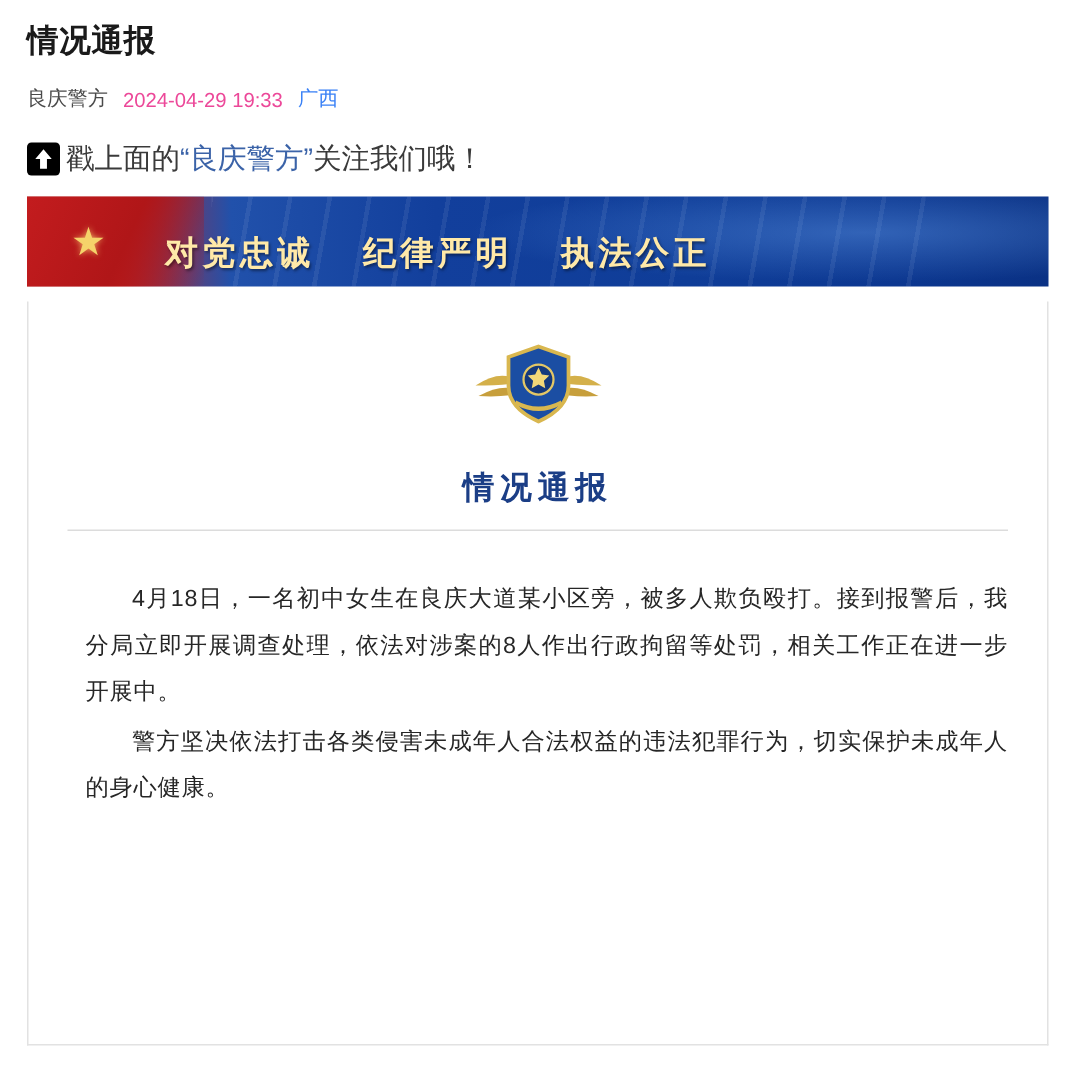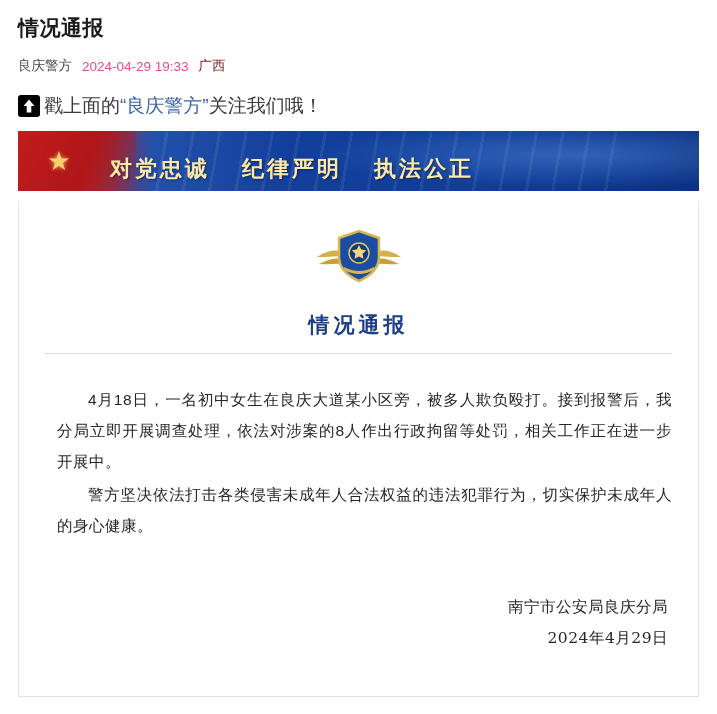--- a/index.html
+++ b/index.html
@@ -42,21 +42,21 @@
     font-size: 13.5px;
     margin-bottom: 18px;
   }
   .meta-source {
     color: #4a4a4a;
   }
   .meta-date {
     color: #ec4899;
   }
   .meta-location {
-    color: #7f1d1d;
+    color: #3b82f6;
   }
 
   
   .follow-row {
     display: flex;
     align-items: center;
     padding: 0 18px;
     margin-bottom: 12px;
     font-size: 19px;
     color: #3a3a3a;
@@ -259,19 +259,15 @@
         </svg>
       </div>
     </div>
 
     <div class="notice-title">情况通报</div>
     <div class="rule"></div>
 
     <p class="body-p">4月18日，一名初中女生在良庆大道某小区旁，被多人欺负殴打。接到报警后，我分局立即开展调查处理，依法对涉案的8人作出行政拘留等处罚，相关工作正在进一步开展中。</p>
     <p class="body-p">警方坚决依法打击各类侵害未成年人合法权益的违法犯罪行为，切实保护未成年人的身心健康。</p>
 
-    <div class="sign-block">
-      <div>南宁市公安局良庆分局</div>
-      <div>2024年4月29日</div>
-    </div>
   </div>
 
 </div>
 
 </body></html>

